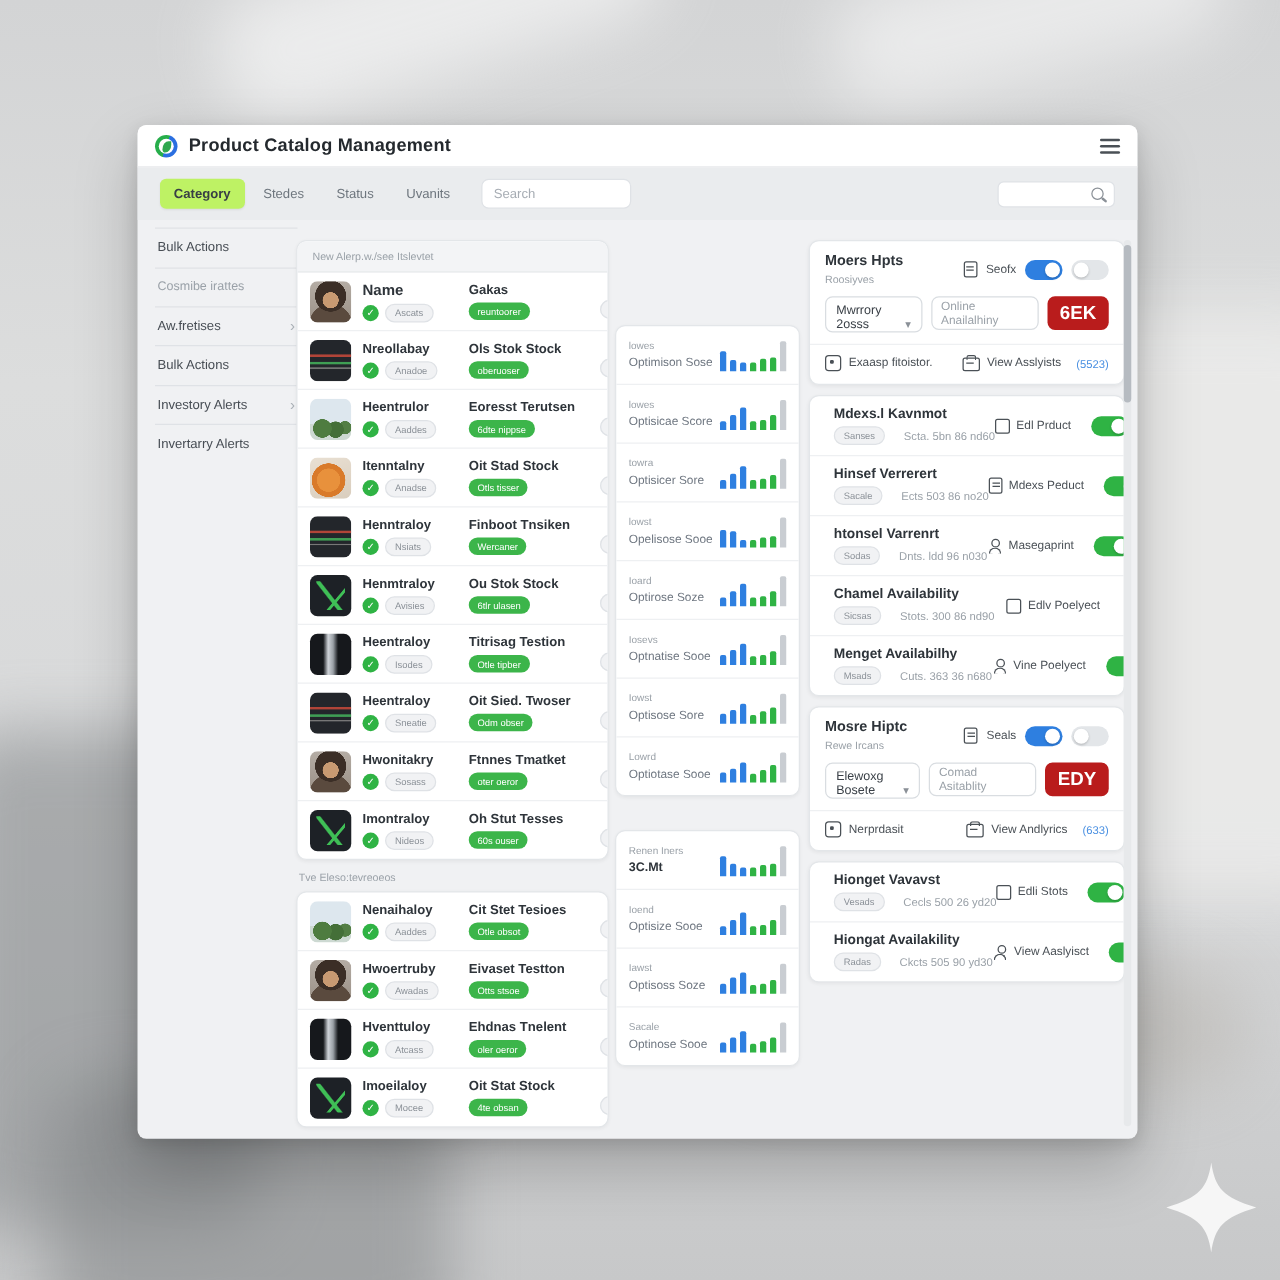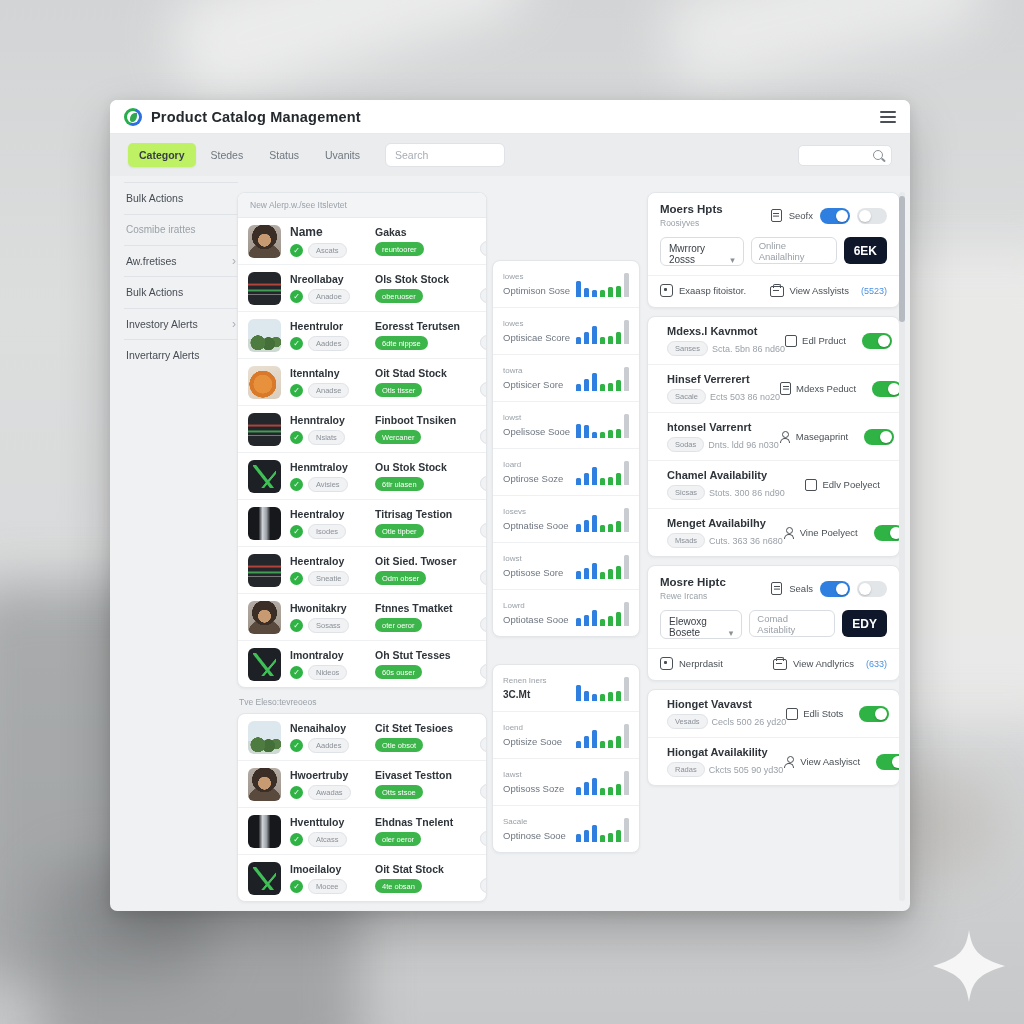--- a/index.html
+++ b/index.html
@@ -100,32 +100,32 @@
   .tg::after{content:"";position:absolute;top:2px;left:2px;width:12px;height:12px;border-radius:50%;background:#fff;
              box-shadow:0 1px 2px rgba(0,0,0,.2)}
   .tg--blue{background:#2e7fe0}.tg--blue::after{left:auto;right:2px}
   .tg--green{background:#2fb344}.tg--green::after{left:auto;right:2px}
   .ctl-row{display:flex;gap:7px;margin-top:9px}
   .select{flex:1;height:27px;border:1px solid #d9dde1;border-radius:6px;background:#fff;display:flex;align-items:flex-end;
           justify-content:space-between;padding:0 8px;font-size:10px;color:#3a4047;cursor:pointer}
   .select .car{color:#8a9097;font-size:9px}
   .field{width:86px;height:27px;border:1px solid #d9dde1;border-radius:6px;background:#fff;display:flex;align-items:center;
          padding:0 7px;font-size:9.5px;color:#9aa1a8;box-sizing:border-box}
-  .btn{height:27px;min-width:38px;border:none;border-radius:6px;background:#0f172a;color:#fff;font-size:12px;
+  .btn{height:27px;min-width:38px;border:none;border-radius:6px;background:#b91c1c;color:#fff;font-size:15px;
        font-weight:700;cursor:pointer;font-family:inherit;padding:0 10px}
   .divider{border-top:1px solid #eef0f2;margin:9px -12px 8px}
   .foot{display:flex;align-items:center;justify-content:space-between}
   .fitem{display:flex;align-items:center;gap:6px;font-size:9.5px;color:#4a5056;cursor:pointer}
   .link{font-size:9px;color:#4a90e2;cursor:pointer;margin-left:6px}
   .subline{font-size:9px;color:#9aa1a8;margin-top:8px}
   .subline2{font-size:9.5px;color:#8a9097;margin-top:4px}
   
   .rrow{display:flex;align-items:center;justify-content:space-between;padding:8px 19px;border-top:1px solid #eef0f2;height:31px}
   .rrow:first-of-type{border-top:none}
-  .rr-l2{display:flex;align-items:center;gap:4px;margin-top:4px}
+  .rr-l2{display:flex;align-items:center;gap:15px;margin-top:4px}
   .meta{font-size:9px;color:#9aa1a8;white-space:nowrap}
   .rr-right{display:flex;align-items:center;gap:16px}
   .action{display:flex;align-items:center;gap:5px;font-size:9.5px;color:#4a5056;cursor:pointer;white-space:nowrap}
   
   .ic{display:inline-block;position:relative;flex:0 0 auto}
   .ic--checkbox{width:10px;height:10px;border:1.4px solid #4a5056;border-radius:2px}
   .ic--doc,.ic--file{width:9px;height:11px;border:1.4px solid #4a5056;border-radius:2px}
   .ic--doc::after,.ic--file::after{content:"";position:absolute;left:1.5px;top:2.5px;width:6px;height:1.2px;background:#4a5056;box-shadow:0 2.6px 0 #4a5056}
   .ic--person{width:12px;height:11px}
   .ic--person::before{content:"";position:absolute;left:3.5px;top:0;width:5px;height:5px;border:1.3px solid #4a5056;border-radius:50%}

